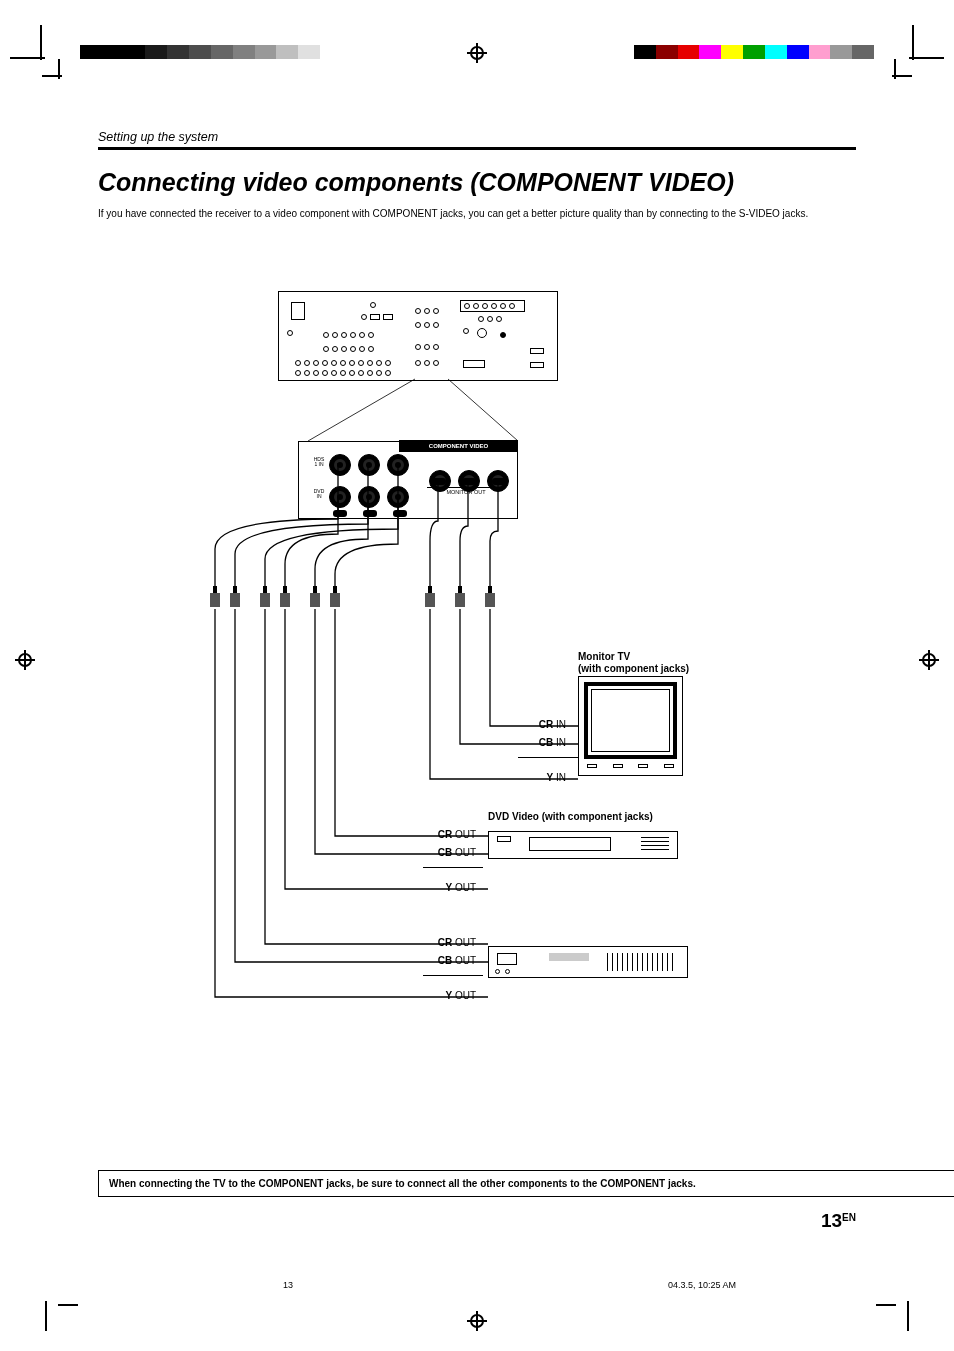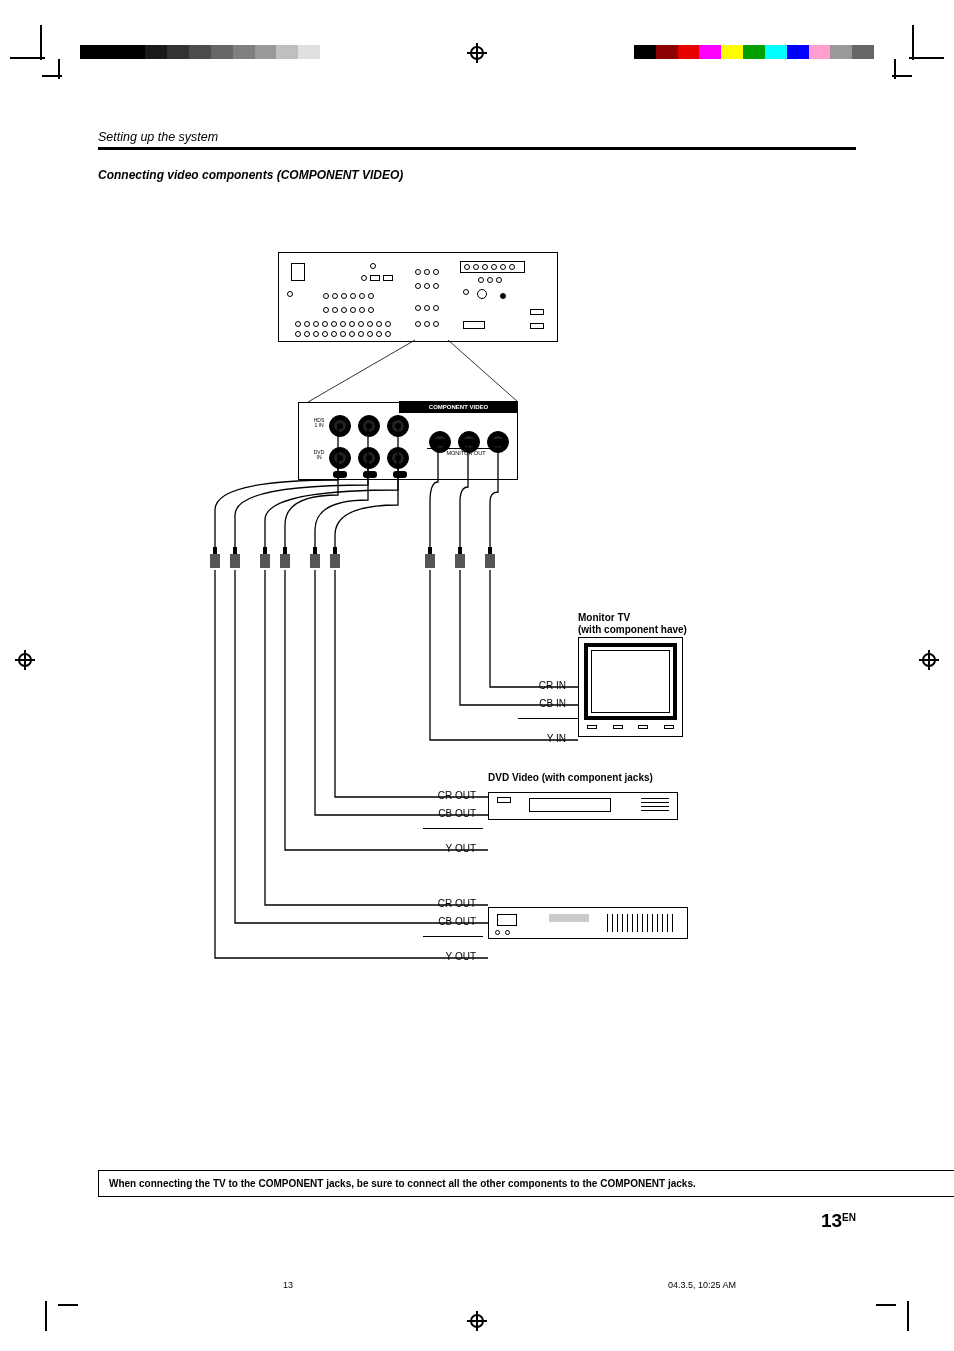--- a/index.html
+++ b/index.html
@@ -69,21 +69,21 @@
     font-style: italic;
     font-weight: normal;
     font-size: 12.5px;
     padding-bottom: 3px;
     border-bottom: 3px solid #000;
     margin-bottom: 18px;
   }
   .heading {
     font-style: italic;
     font-weight: bold;
-    font-size: 12px;
+    font-size: 25px;
     margin-bottom: 10px;
   }
   .intro {
     font-size: 10px;
     line-height: 1.35;
     margin-bottom: 20px;
   }
 
   
   .diagram {
@@ -138,21 +138,21 @@
   .plug::after { content:""; position:absolute; top:7px; left:0; width:10px; height:14px; background:#555; }
   .plug .stripes { position:absolute; top:9px; left:2px; width:6px; height:10px;
     background: repeating-linear-gradient(#333 0 1px, #888 1px 2px); }
 
   
   .wires { position:absolute; top:0; left:0; width:758px; height:840px; }
 
   
   .device-label { position:absolute; font-size:10px; font-weight:bold; line-height:1.2; }
   .jack-label { position:absolute; font-size:10px; text-align:right; width:60px; }
-  .jack-label b { font-weight:normal; }
+  .jack-label b { font-weight:bold; }
 
   .tv { position:absolute; top:385px; left:480px; width:105px; height:100px; border:1.5px solid #000; }
   .tv .screen { position:absolute; top:5px; left:5px; right:5px; bottom:16px; border:4px solid #000; }
   .tv .screen::after { content:""; position:absolute; inset:3px; border:1px solid #000; }
   .tv .base { position:absolute; bottom:3px; left:8px; right:8px; height:8px; display:flex; justify-content:space-between; }
   .tv .base span { width:10px; height:4px; border:1px solid #000; }
 
   .dvd { position:absolute; top:540px; left:390px; width:190px; height:28px; border:1.5px solid #000; }
   .dvd::after { content:""; position:absolute; top:5px; left:40px; width:80px; height:12px; border:1px solid #000; }
   .dvd .slot { position:absolute; top:4px; left:8px; width:14px; height:6px; border:1px solid #000; }
@@ -242,20 +242,21 @@
   <div class="crop-r"></div>
     <div class="crop-r2"></div>
   <div class="reg-target-bot">
       <div class="reg-circ"></div>
     </div>
 </div>
 
 <div class="page">
   <div class="section-label">Setting up the system</div>
   <div class="heading">Connecting video components (COMPONENT VIDEO)</div>
+  <div class="intro">If you have connected the receiver to a video component with COMPONENT jacks, you can get a better picture quality than by connecting to the S-VIDEO jacks.</div>
 
   <div class="diagram">
 
     <div class="receiver-back">
       <div class="receiver-inner">
         <div class="grp" style="top:4px; left:85px;">
             <div class="d"></div>
           </div>
         <div class="grp" style="top:16px; left:76px;">
             <div class="d"></div>
@@ -442,21 +443,21 @@
       <path d="M237 318 V545 H390" stroke="#000" stroke-width="1.3" fill="none"></path>
       <path d="M217 318 V563 H390" stroke="#000" stroke-width="1.3" fill="none"></path>
       <path d="M187 318 V598 H390" stroke="#000" stroke-width="1.3" fill="none"></path>
 
       <path d="M167 318 V653 H390" stroke="#000" stroke-width="1.3" fill="none"></path>
       <path d="M137 318 V671 H390" stroke="#000" stroke-width="1.3" fill="none"></path>
       <path d="M117 318 V706 H390" stroke="#000" stroke-width="1.3" fill="none"></path>
     </svg>
 
     <div class="device-label" style="top:360px; left:480px; white-space:pre-line;">Monitor TV
-(with component have)</div>
+(with component jacks)</div>
     <div class="tv">
       <div class="screen"></div>
       <div class="base">
           <span></span>
           <span></span>
           <span></span>
           <span></span>
         </div>
     </div>
     <div class="jack-label" style="top:428px; left:408px;"><b>CR</b> IN</div>

